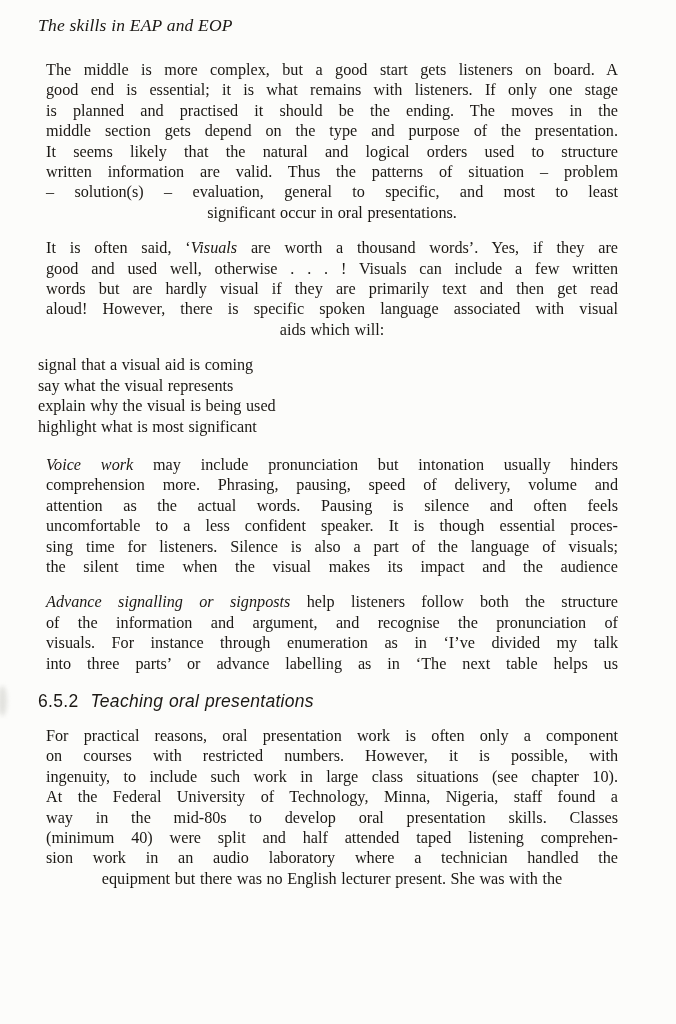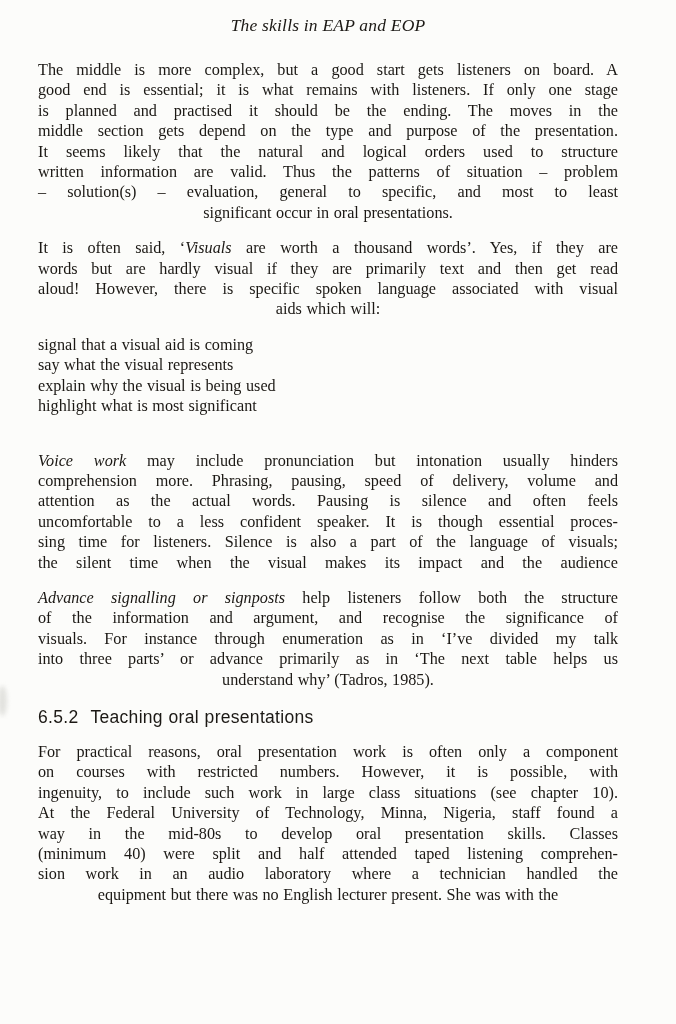--- a/index.html
+++ b/index.html
@@ -12,52 +12,52 @@
     width: 676px;
     height: 1024px;
     background: #fcfcfa;
     overflow: hidden;
     box-sizing: border-box;
     color: #1b1814;
     font-family: "Liberation Serif", "DejaVu Serif", serif;
   }
   .running-head {
     padding: 14px 58px 0 38px;
-    text-align: center;
+    text-align: left;
     font-style: italic;
     font-size: 17.5px;
     line-height: 22px;
     letter-spacing: 0.2px;
   }
   .doc-body {
     padding: 24px 58px 0 38px; 
     font-size: 16.2px;
     line-height: 20.4px;
     word-spacing: 0.5px;
   }
-  .para { margin: 0 0 15px 0; }
+  .para { margin: 0 0 15px 8px; }
   .para .line { text-align: center; }
   .para .line.just {
     text-align: justify;
     text-align-last: justify;
   }
-  .plainlist { margin: 0 0 34px 0; }
+  .plainlist { margin: 0 0 18px 0; }
   .plainlist .line { text-align: left; }
   .sec-heading {
     margin: 15px 0 13px 0;
     font-family: "Liberation Sans", "DejaVu Sans", sans-serif;
     font-size: 17.5px;
     line-height: 24px;
     letter-spacing: 0.3px;
   }
   .sec-heading .num {
     font-style: normal;
     margin-right: 12px;
   }
-  .sec-heading .ttl { }
+  .sec-heading .ttl { font-style: italic; }
   .page-number {
     position: absolute;
     top: 1041px;
     right: 72px;
     font-size: 15px;
     letter-spacing: 2.5px;
     color: #a16207;
   }
   .scan-smudge {
     position: absolute;
@@ -83,44 +83,44 @@
         <div class="line just"><span>good end is essential; it is what remains with listeners. If only one stage</span></div>
         <div class="line just"><span>is planned and practised it should be the ending. The moves in the</span></div>
         <div class="line just"><span>middle section gets depend on the type and purpose of the presentation.</span></div>
         <div class="line just"><span>It seems likely that the natural and logical orders used to structure</span></div>
         <div class="line just"><span>written information are valid. Thus the patterns of situation – problem</span></div>
         <div class="line just"><span>– solution(s) – evaluation, general to specific, and most to least</span></div>
         <div class="line"><span>significant occur in oral presentations.</span></div>
       </div>
       <div class="para">
         <div class="line just"><span>It is often said, ‘</span><span class="it">Visuals</span><span> are worth a thousand words’. Yes, if they are</span></div>
+        <div class="line just"><span>good and used well, otherwise . . . ! Visuals can include a few written</span></div>
         <div class="line just"><span>words but are hardly visual if they are primarily text and then get read</span></div>
         <div class="line just"><span>aloud! However, there is specific spoken language associated with visual</span></div>
         <div class="line"><span>aids which will:</span></div>
       </div>
       <div class="plainlist">
         <div class="line"><span>signal that a visual aid is coming</span></div>
         <div class="line"><span>say what the visual represents</span></div>
         <div class="line"><span>explain why the visual is being used</span></div>
         <div class="line"><span>highlight what is most significant</span></div>
       </div>
       <div class="para">
         <div class="line just"><span class="it">Voice work</span><span> may include pronunciation but intonation usually hinders</span></div>
         <div class="line just"><span>comprehension more. Phrasing, pausing, speed of delivery, volume and</span></div>
         <div class="line just"><span>attention as the actual words. Pausing is silence and often feels</span></div>
         <div class="line just"><span>uncomfortable to a less confident speaker. It is though essential proces-</span></div>
         <div class="line just"><span>sing time for listeners. Silence is also a part of the language of visuals;</span></div>
         <div class="line just"><span>the silent time when the visual makes its impact and the audience</span></div>
       </div>
       <div class="para">
         <div class="line just"><span class="it">Advance signalling or signposts</span><span> help listeners follow both the structure</span></div>
-        <div class="line just"><span>of the information and argument, and recognise the significance of</span></div>
+        <div class="line just"><span>of the information and argument, and recognise the pronunciation of</span></div>
         <div class="line just"><span>visuals. For instance through enumeration as in ‘I’ve divided my talk</span></div>
-        <div class="line just"><span>into three parts’ or advance primarily as in ‘The next table helps us</span></div>
-        <div class="line"><span>understand why’ (Tadros, 1985).</span></div>
+        <div class="line just"><span>into three parts’ or advance labelling as in ‘The next table helps us</span></div>
       </div>
       <div class="sec-heading"><span class="num">6.5.2</span><span class="ttl">Teaching oral presentations</span></div>
       <div class="para">
         <div class="line just"><span>For practical reasons, oral presentation work is often only a component</span></div>
         <div class="line just"><span>on courses with restricted numbers. However, it is possible, with</span></div>
         <div class="line just"><span>ingenuity, to include such work in large class situations (see chapter 10).</span></div>
         <div class="line just"><span>At the Federal University of Technology, Minna, Nigeria, staff found a</span></div>
         <div class="line just"><span>way in the mid-80s to develop oral presentation skills. Classes</span></div>
         <div class="line just"><span>(minimum 40) were split and half attended taped listening comprehen-</span></div>
         <div class="line just"><span>sion work in an audio laboratory where a technician handled the</span></div>

